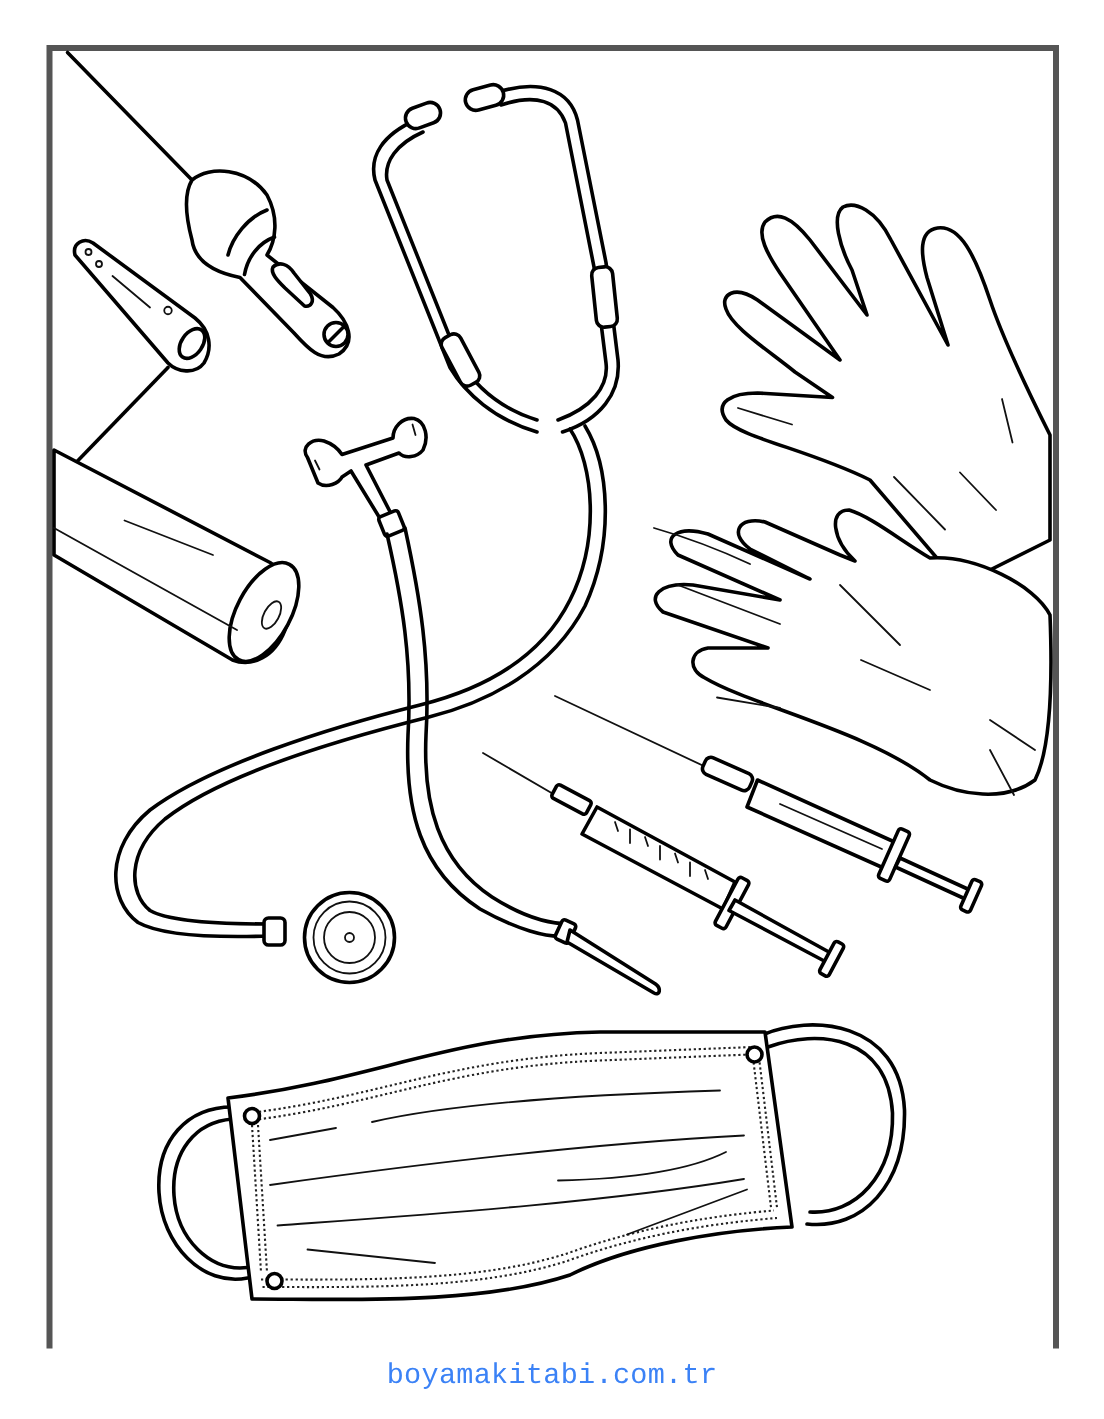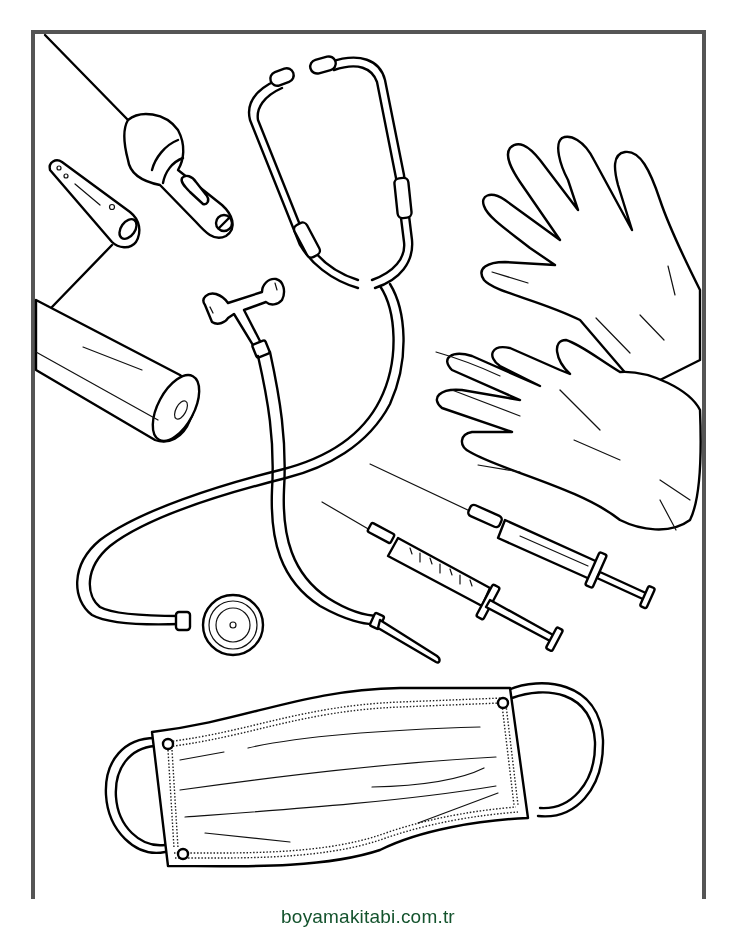--- a/index.html
+++ b/index.html
@@ -1,21 +1,21 @@
 <!DOCTYPE html>
 <html><head>
 <meta charset="utf-8">
 <style>
   html, body { margin: 0; padding: 0; background: #ffffff; }
   body { width: 736px; height: 946px; position: relative; overflow: hidden; font-family: "DejaVu Sans", sans-serif; }
   #page { position: absolute; left: 0; top: 0; width: 736px; height: 946px; }
   #frame { position: absolute; left: 0; top: 0; }
   #caption {
     position: absolute; left: 0; top: 906px; width: 736px; text-align: center;
-    font-family: Liberation Sans, sans-serif; font-size: 19px; color: #14532d; letter-spacing: 0.2px;
+    font-family: Liberation Mono, monospace; font-size: 19px; color: #3b82f6; letter-spacing: 0.2px;
   }
   svg .ink { fill: #fff; stroke: #000; stroke-width: 2.4; stroke-linejoin: round; stroke-linecap: round; }
   svg .line { fill: none; stroke: #000; stroke-width: 2.4; stroke-linecap: round; stroke-linejoin: round; }
   svg .thin { fill: none; stroke: #111; stroke-width: 1.2; stroke-linecap: round; }
   svg .dash { fill: none; stroke: #222; stroke-width: 1.4; stroke-dasharray: 1.5 1.8; }
 </style>
 </head>
 <body>
 
 <div id="page">

